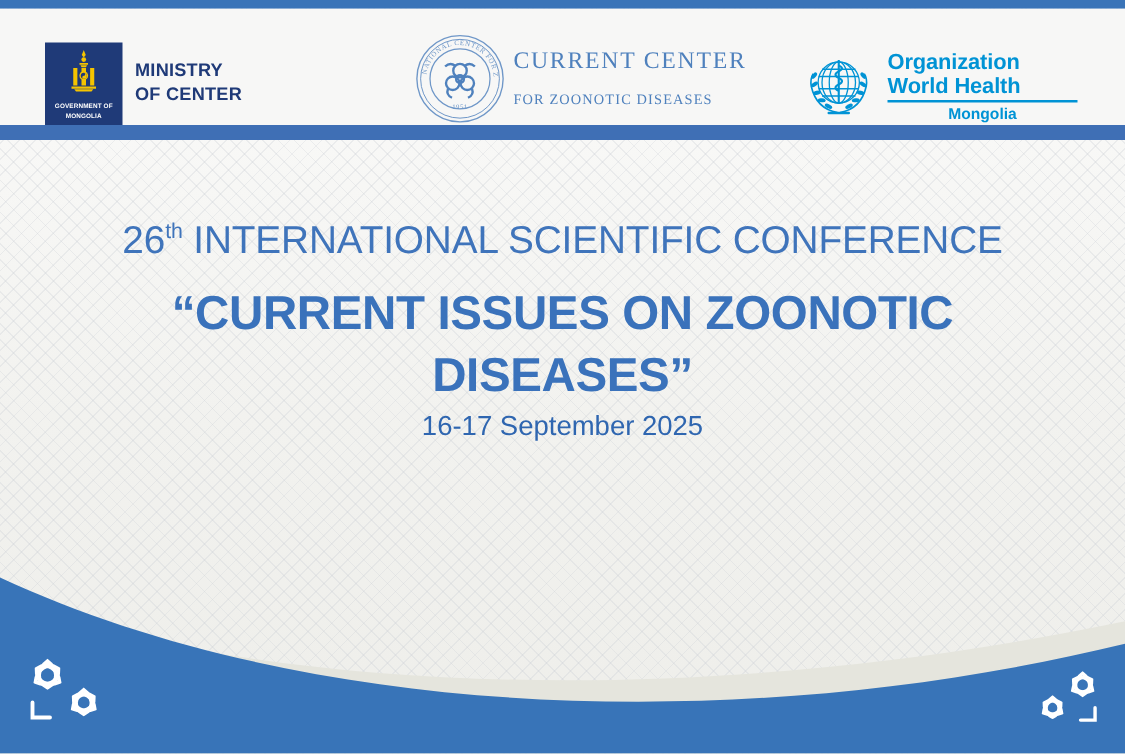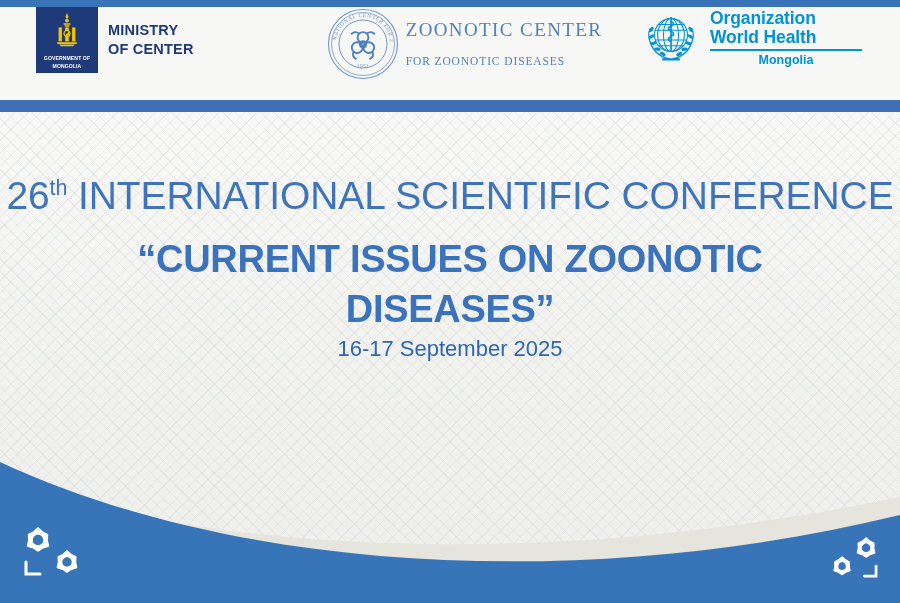--- a/index.html
+++ b/index.html
@@ -52,21 +52,21 @@
     left: 0; top: 100px;
     width: 900px; height: 12px;
     background: #3f6fb5;
   }
 
   .logo-row {
     position: absolute;
     left: 0; top: 7px;
     width: 900px; height: 93px;
     display: flex;
-    align-items: flex-start;
+    align-items: flex-end;
   }
 
   
   .moh {
     display: flex;
     align-items: center;
     margin-left: 36px;
     width: 300px;
   }
   .moh-emblem {
@@ -172,21 +172,21 @@
   .main {
     position: absolute;
     left: 0; top: 112px;
     width: 900px;
     height: 370px;
     text-align: center;
   }
   .title-line1 {
     margin-top: 62px;
     color: #3f74bb;
-    font-size: 39px;
+    font-size: 31px;
     font-weight: normal;
     letter-spacing: -0.1px;
     white-space: nowrap;
   }
   .title-line1 sup {
     font-size: 0.55em;
     vertical-align: super;
     line-height: 0;
   }
   .title-main {
@@ -286,21 +286,21 @@
           <circle cx="42.8" cy="40.6" r="5.4"></circle>
           <circle cx="37" cy="37.3" r="3.1"></circle>
           <path d="M33.2 26.6 q-4.2 -3.2 -8.1 0.6"></path>
           <path d="M40.8 26.6 q4.2 -3.2 8.1 0.6"></path>
           <path d="M27.4 45.0 q-1.8 4.9 3.2 7.2"></path>
           <path d="M46.6 45.0 q1.8 4.9 -3.2 7.2"></path>
         </g>
         <text x="37" y="61" text-anchor="middle" font-family="Liberation Serif, serif" font-size="5.4" fill="#6f97c8" letter-spacing="0.4">1951</text>
       </svg>
       <div class="nczd-text">
-        <div class="nczd-line1">ZOONOTIC CENTER</div>
+        <div class="nczd-line1">CURRENT CENTER</div>
         <div class="nczd-line2">FOR ZOONOTIC DISEASES</div>
       </div>
     </div>
 
     <div class="who">
       <svg width="62" height="62" viewBox="0 0 62 62">
         <g stroke="#0093d5" fill="none" stroke-width="1.05">
 
           <circle cx="31" cy="28" r="16.5"></circle>
           <ellipse cx="31" cy="28" rx="7.6" ry="16.5"></ellipse>

